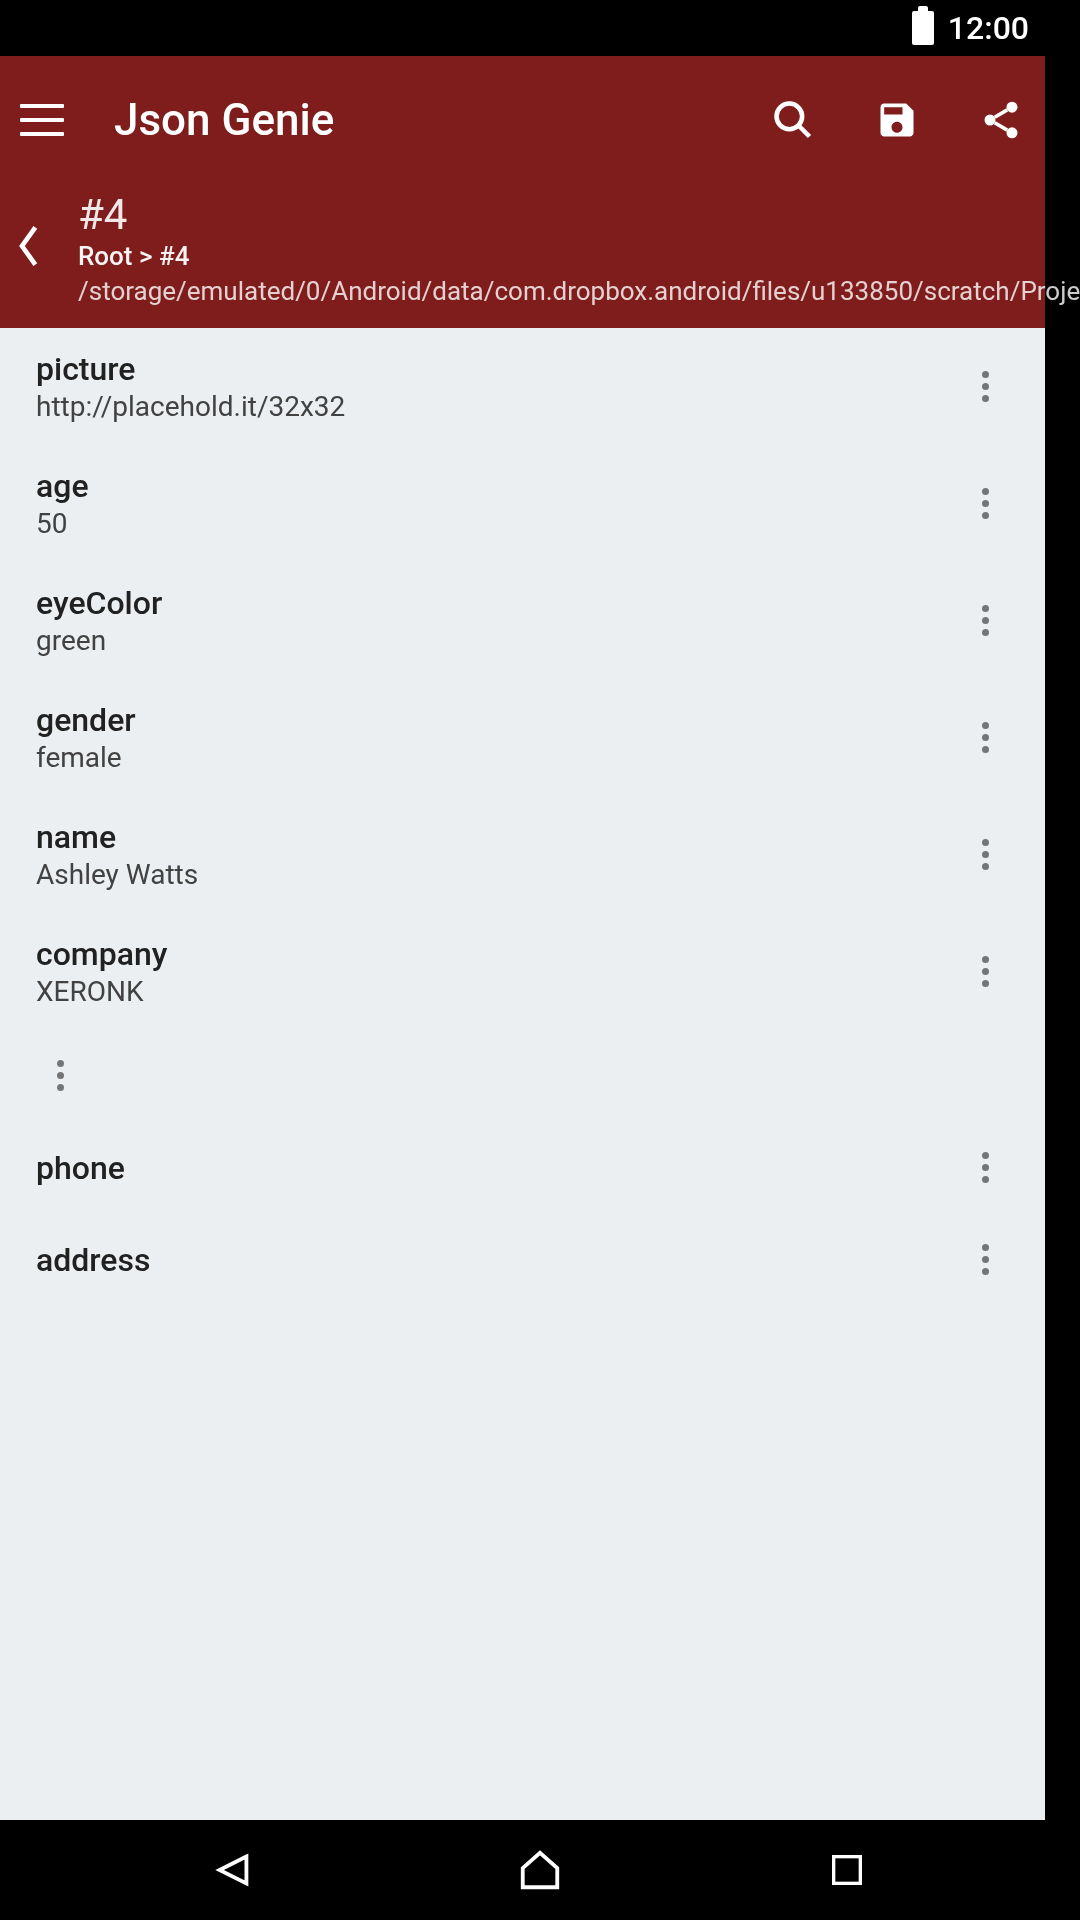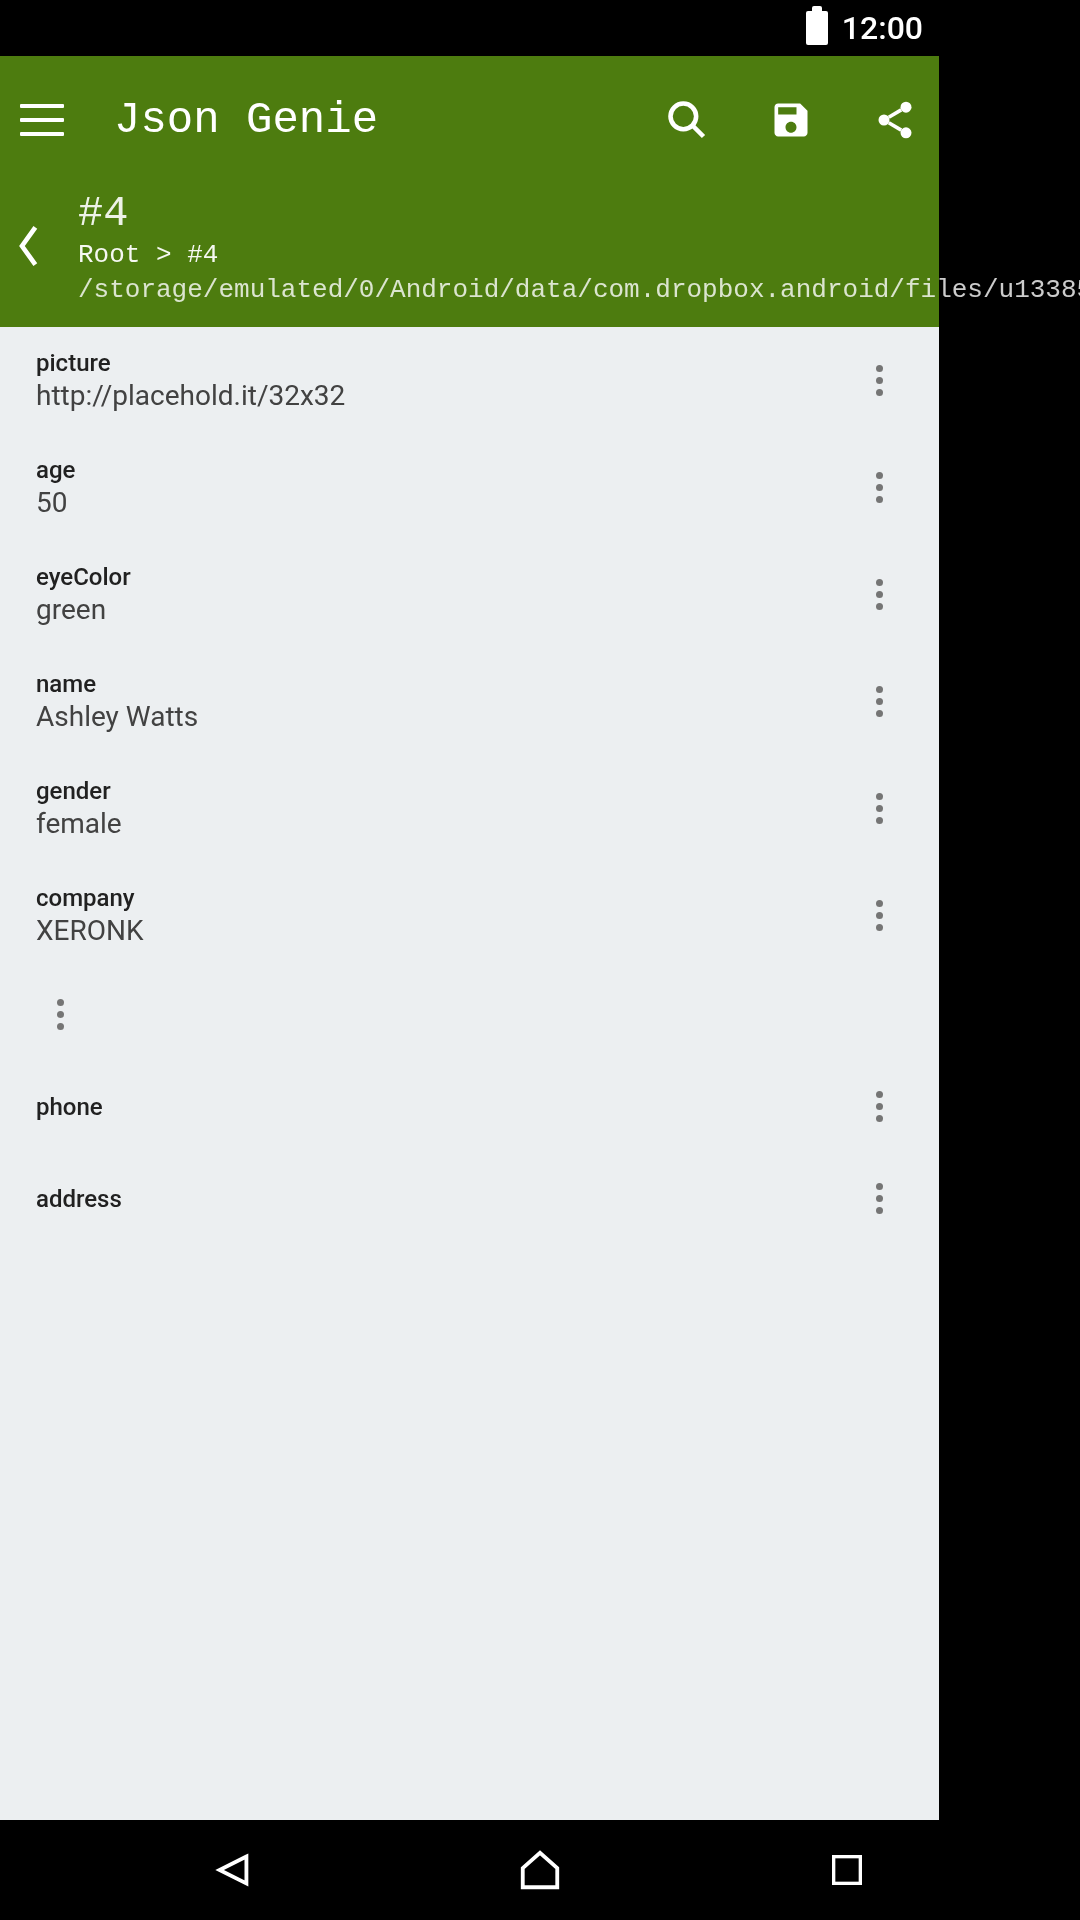--- a/index.html
+++ b/index.html
@@ -42,23 +42,22 @@
       top: -5px;
       left: 6px;
       width: 10px;
       height: 5px;
       background: #fff;
       border-radius: 2px 2px 0 0;
     }
     
     
     .app-bar {
-      background: #4d7c0f;
+      background: #7f1d1d;
       color: #fff;
-      font-family: Liberation Mono, monospace;
     }
     .app-bar-main {
       height: 128px;
       display: flex;
       align-items: center;
       padding: 0 20px;
     }
     .menu-icon {
       width: 44px;
       height: 32px;
@@ -144,21 +143,21 @@
     .json-item {
       display: flex;
       align-items: center;
       padding: 22px 36px 22px 36px;
       cursor: pointer;
     }
     .json-item-content {
       flex: 1;
     }
     .json-key {
-      font-size: 24px;
+      font-size: 32px;
       font-weight: 500;
       color: #212121;
     }
     .json-value {
       font-size: 28px;
       font-weight: 400;
       color: #424242;
       margin-top: 2px;
     }
     .item-menu {
@@ -194,21 +193,21 @@
       width: 60px;
       height: 60px;
       display: flex;
       align-items: center;
       justify-content: center;
       cursor: pointer;
     }
     
     
     .phone-container {
-      width: 939px;
+      width: 1045px;
       height: 1920px;
       transform-origin: top left;
     }
   </style>
 </head>
 <body>
 
 <div class="phone-container">
 
   <div class="status-bar">
@@ -295,33 +294,33 @@
             <div class="json-value">green</div>
           </div>
           <div class="item-menu">
             <span></span>
             <span></span>
             <span></span>
           </div>
         </div>
         <div class="json-item">
           <div class="json-item-content">
+            <div class="json-key">gender</div>
+            <div class="json-value">female</div>
+          </div>
+          <div class="item-menu">
+            <span></span>
+            <span></span>
+            <span></span>
+          </div>
+        </div>
+        <div class="json-item">
+          <div class="json-item-content">
             <div class="json-key">name</div>
             <div class="json-value">Ashley Watts</div>
-          </div>
-          <div class="item-menu">
-            <span></span>
-            <span></span>
-            <span></span>
-          </div>
-        </div>
-        <div class="json-item">
-          <div class="json-item-content">
-            <div class="json-key">gender</div>
-            <div class="json-value">female</div>
           </div>
           <div class="item-menu">
             <span></span>
             <span></span>
             <span></span>
           </div>
         </div>
         <div class="json-item">
           <div class="json-item-content">
             <div class="json-key">company</div>

